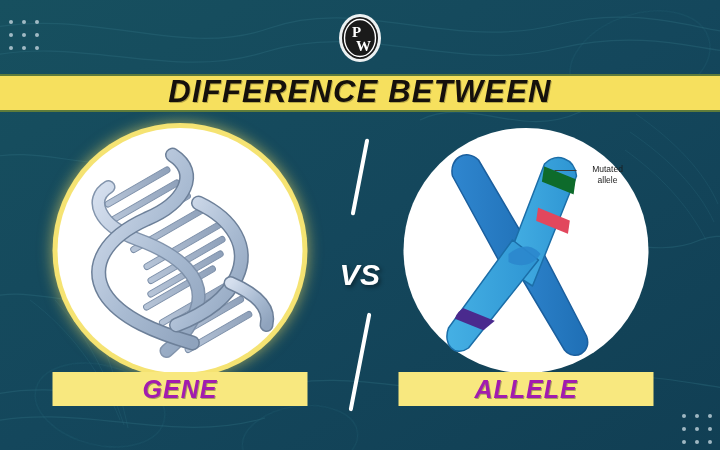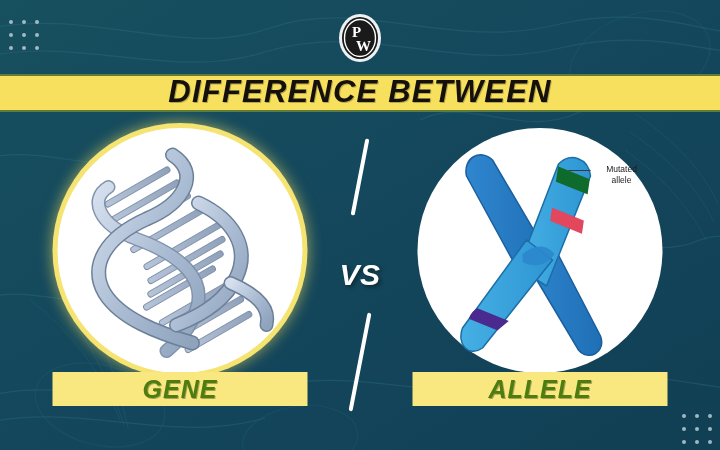--- a/index.html
+++ b/index.html
@@ -46,21 +46,21 @@
   #title-banner .title-text {
     font-size:31px; font-weight:bold; font-style:italic;
     letter-spacing:1.2px; color:#15100c;
     text-shadow:1px 1px 0 rgba(0,0,0,.25);
     white-space:nowrap;
   }
 
   
   .panel { position:absolute; top:128px; width:300px; height:300px; }
   #panel-left  { left:30px; }
-  #panel-right { left:390px; }
+  #panel-right { left:376px; }
 
   .circle-wrap {
     position:absolute; left:50%; top:0; transform:translateX(-50%);
     width:245px; height:245px;
   }
   .circle {
     width:100%; height:100%; border-radius:50%;
     background:#ffffff;
     display:flex; align-items:center; justify-content:center;
     overflow:visible;
@@ -71,21 +71,21 @@
 
   
   .label-box {
     position:absolute; left:50%; transform:translateX(-50%);
     bottom:22px; width:255px; height:34px;
     background:#f8e87f;
     display:flex; align-items:center; justify-content:center;
   }
   .label-box .label-text {
     font-size:25px; font-weight:bold; font-style:italic;
-    letter-spacing:1px; color:#4d7c0f;
+    letter-spacing:1px; color:#a21caf;
     text-shadow:1px 1px 0 rgba(0,0,0,.3);
   }
 
   
   #divider { position:absolute; left:330px; top:130px; width:60px; height:290px; z-index:4; }
   #vs-text {
     position:absolute; left:50%; top:50%; transform:translate(-50%,-50%);
     color:#ffffff; font-size:30px; font-weight:bold; font-style:italic;
     letter-spacing:.5px;
     text-shadow:2px 2px 4px rgba(0,0,0,.45);

